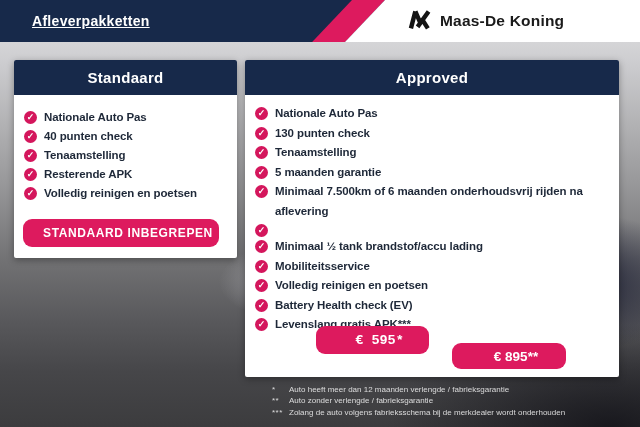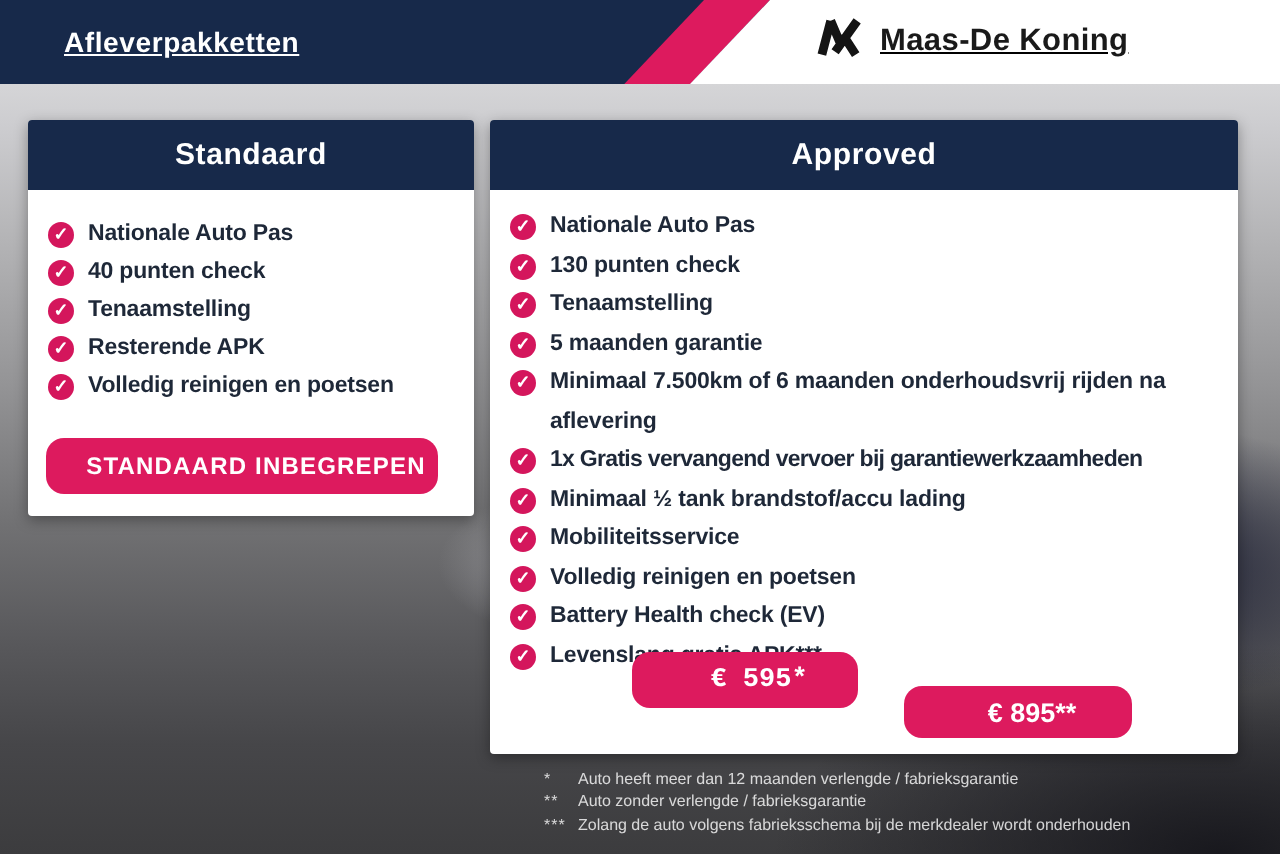--- a/index.html
+++ b/index.html
@@ -16,21 +16,21 @@
   }
   .hdr-pink{
     position:absolute;left:352px;top:0;width:33px;height:42px;background:#dd1a5e;
     transform:skewX(-43.5deg);transform-origin:0 0;
   }
   .hdr-white{
     position:absolute;left:343px;top:0;width:400px;height:42px;background:#ffffff;
     clip-path:polygon(42px 0,100% 0,100% 100%,2px 100%);
   }
   .brand{
-    position:absolute;left:65px;top:0;height:42px;display:flex;align-items:center;gap:7px;text-decoration:underline;
+    position:absolute;left:65px;top:0;height:42px;display:flex;align-items:center;gap:7px;
   }
   .brand-name{color:#1a1a1a;font-size:15.5px;font-weight:800;letter-spacing:.2px;white-space:nowrap;}
   
   .bg{
     position:absolute;left:0;top:42px;width:640px;height:385px;
     background:
       radial-gradient(ellipse 130px 60px at 310px 240px, rgba(200,200,206,.75), rgba(200,200,206,0) 70%),
       radial-gradient(ellipse 210px 95px at 555px 240px, rgba(15,18,42,.92), rgba(15,18,42,0) 75%),
       radial-gradient(ellipse 280px 130px at 610px 385px, rgba(18,18,24,.85), rgba(18,18,24,0) 80%),
       linear-gradient(180deg,#d5d5d7 0px,#cdcdd0 20px,#b3b3b5 80px,#949496 150px,#717173 220px,#58585b 280px,#464649 330px,#3c3c3e 385px);
@@ -136,21 +136,20 @@
       <div class="row">
         <span class="chk">✓</span>
         <span class="txt">5 maanden garantie</span>
       </div>
       <div class="row">
         <span class="chk">✓</span>
         <span class="txt">Minimaal 7.500km of 6 maanden onderhoudsvrij rijden na aflevering</span>
       </div>
       <div class="row">
         <span class="chk">✓</span>
-        <span class="txt tight">1x Gratis vervangend vervoer bij garantiewerkzaamheden</span>
       </div>
       <div class="row">
         <span class="chk">✓</span>
         <span class="txt">Minimaal ½ tank brandstof/accu lading</span>
       </div>
       <div class="row">
         <span class="chk">✓</span>
         <span class="txt">Mobiliteitsservice</span>
       </div>
       <div class="row">

